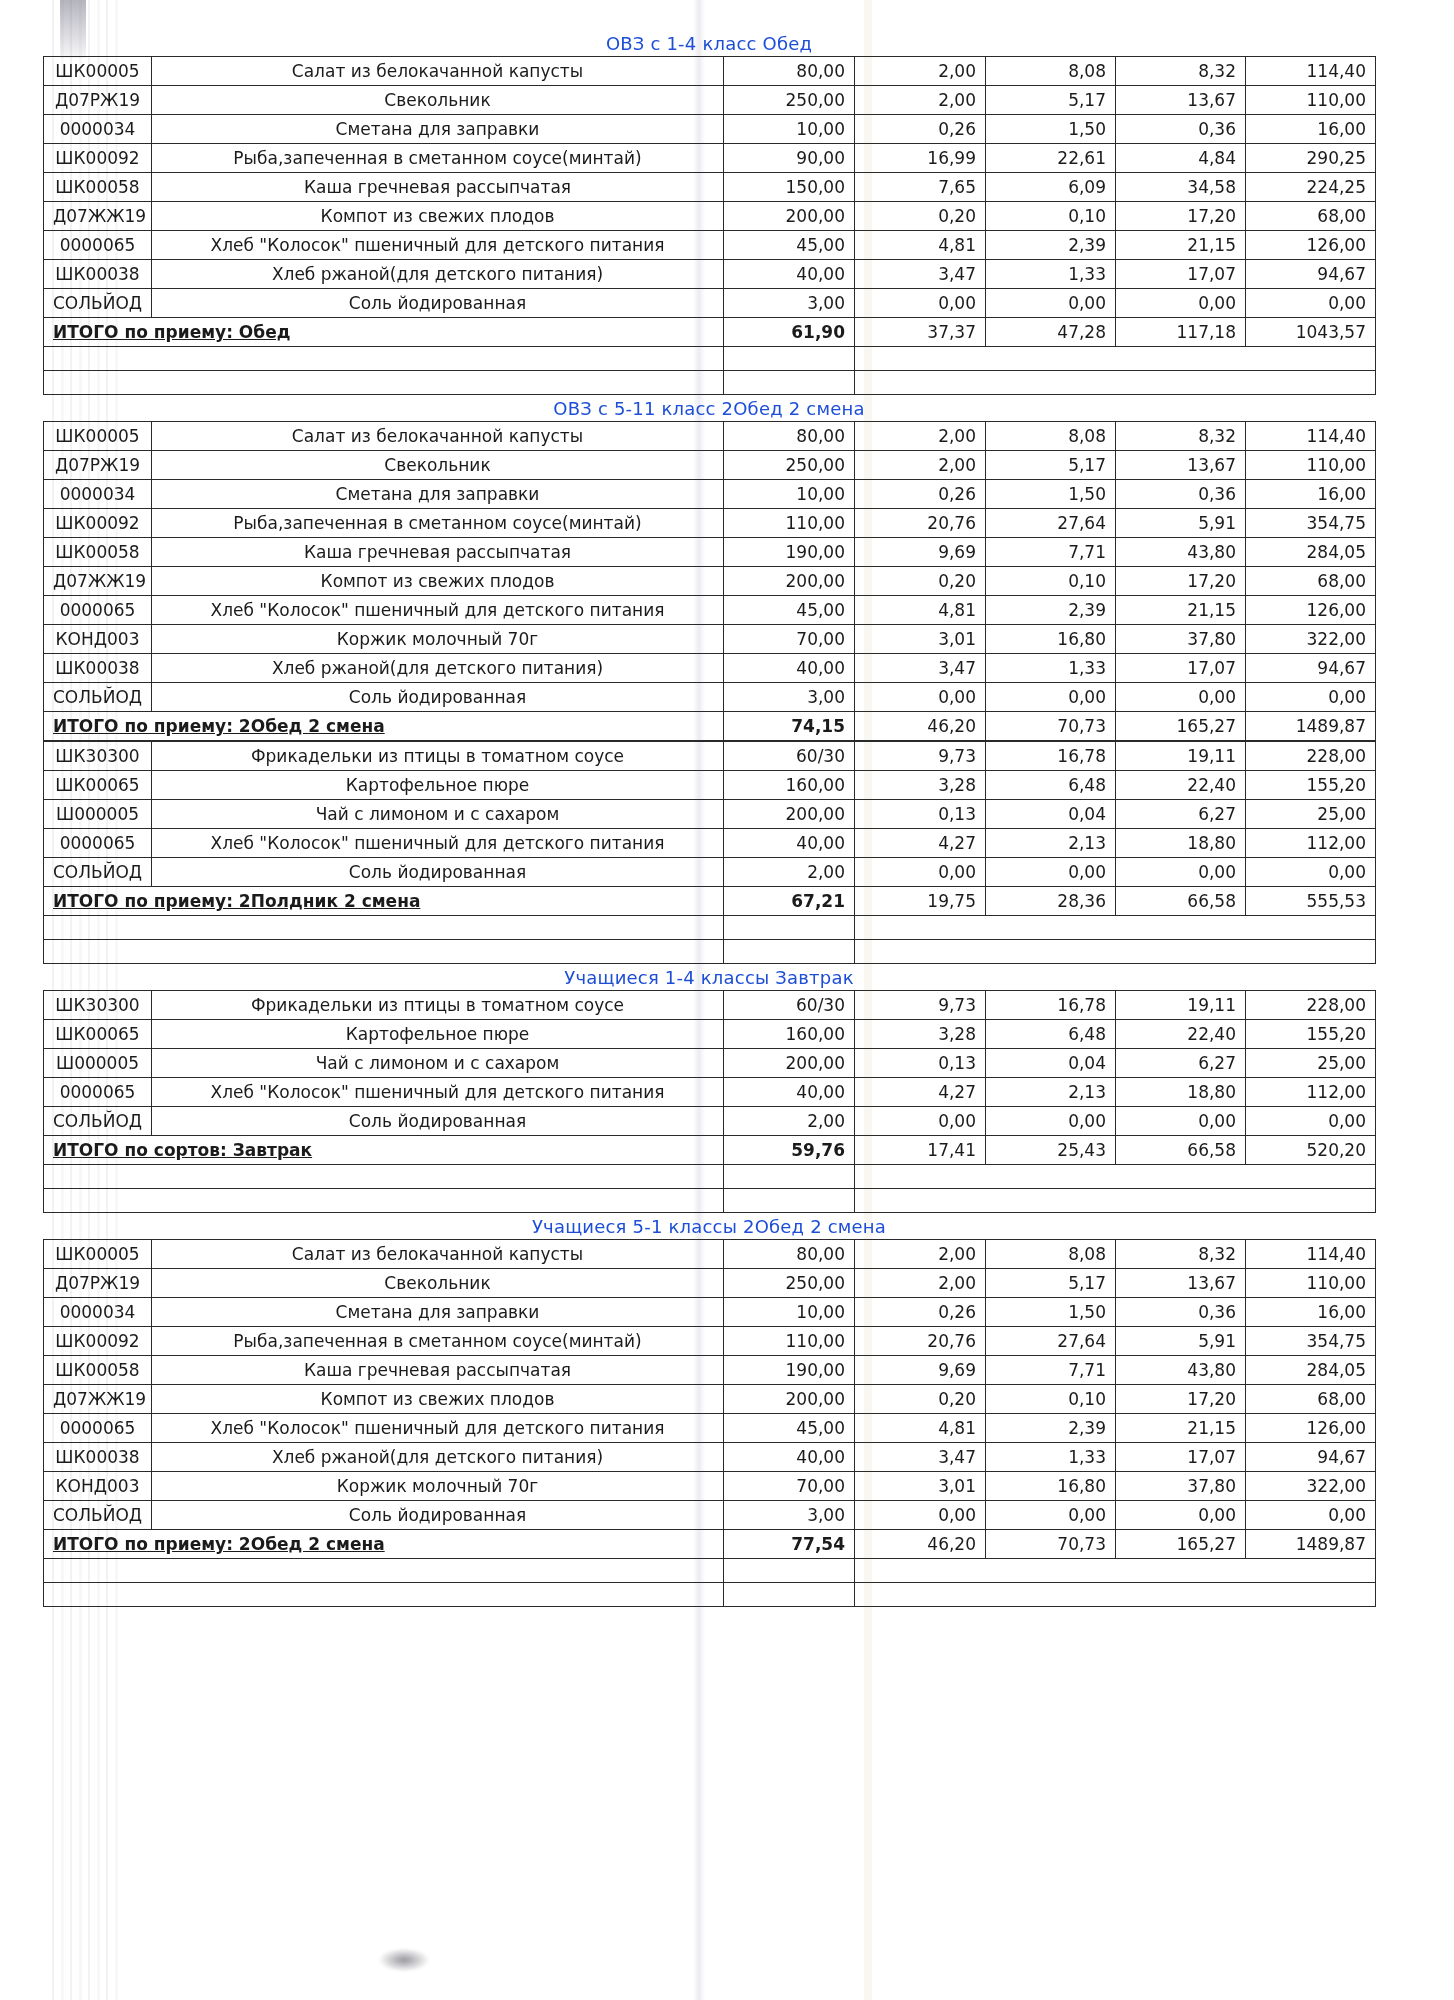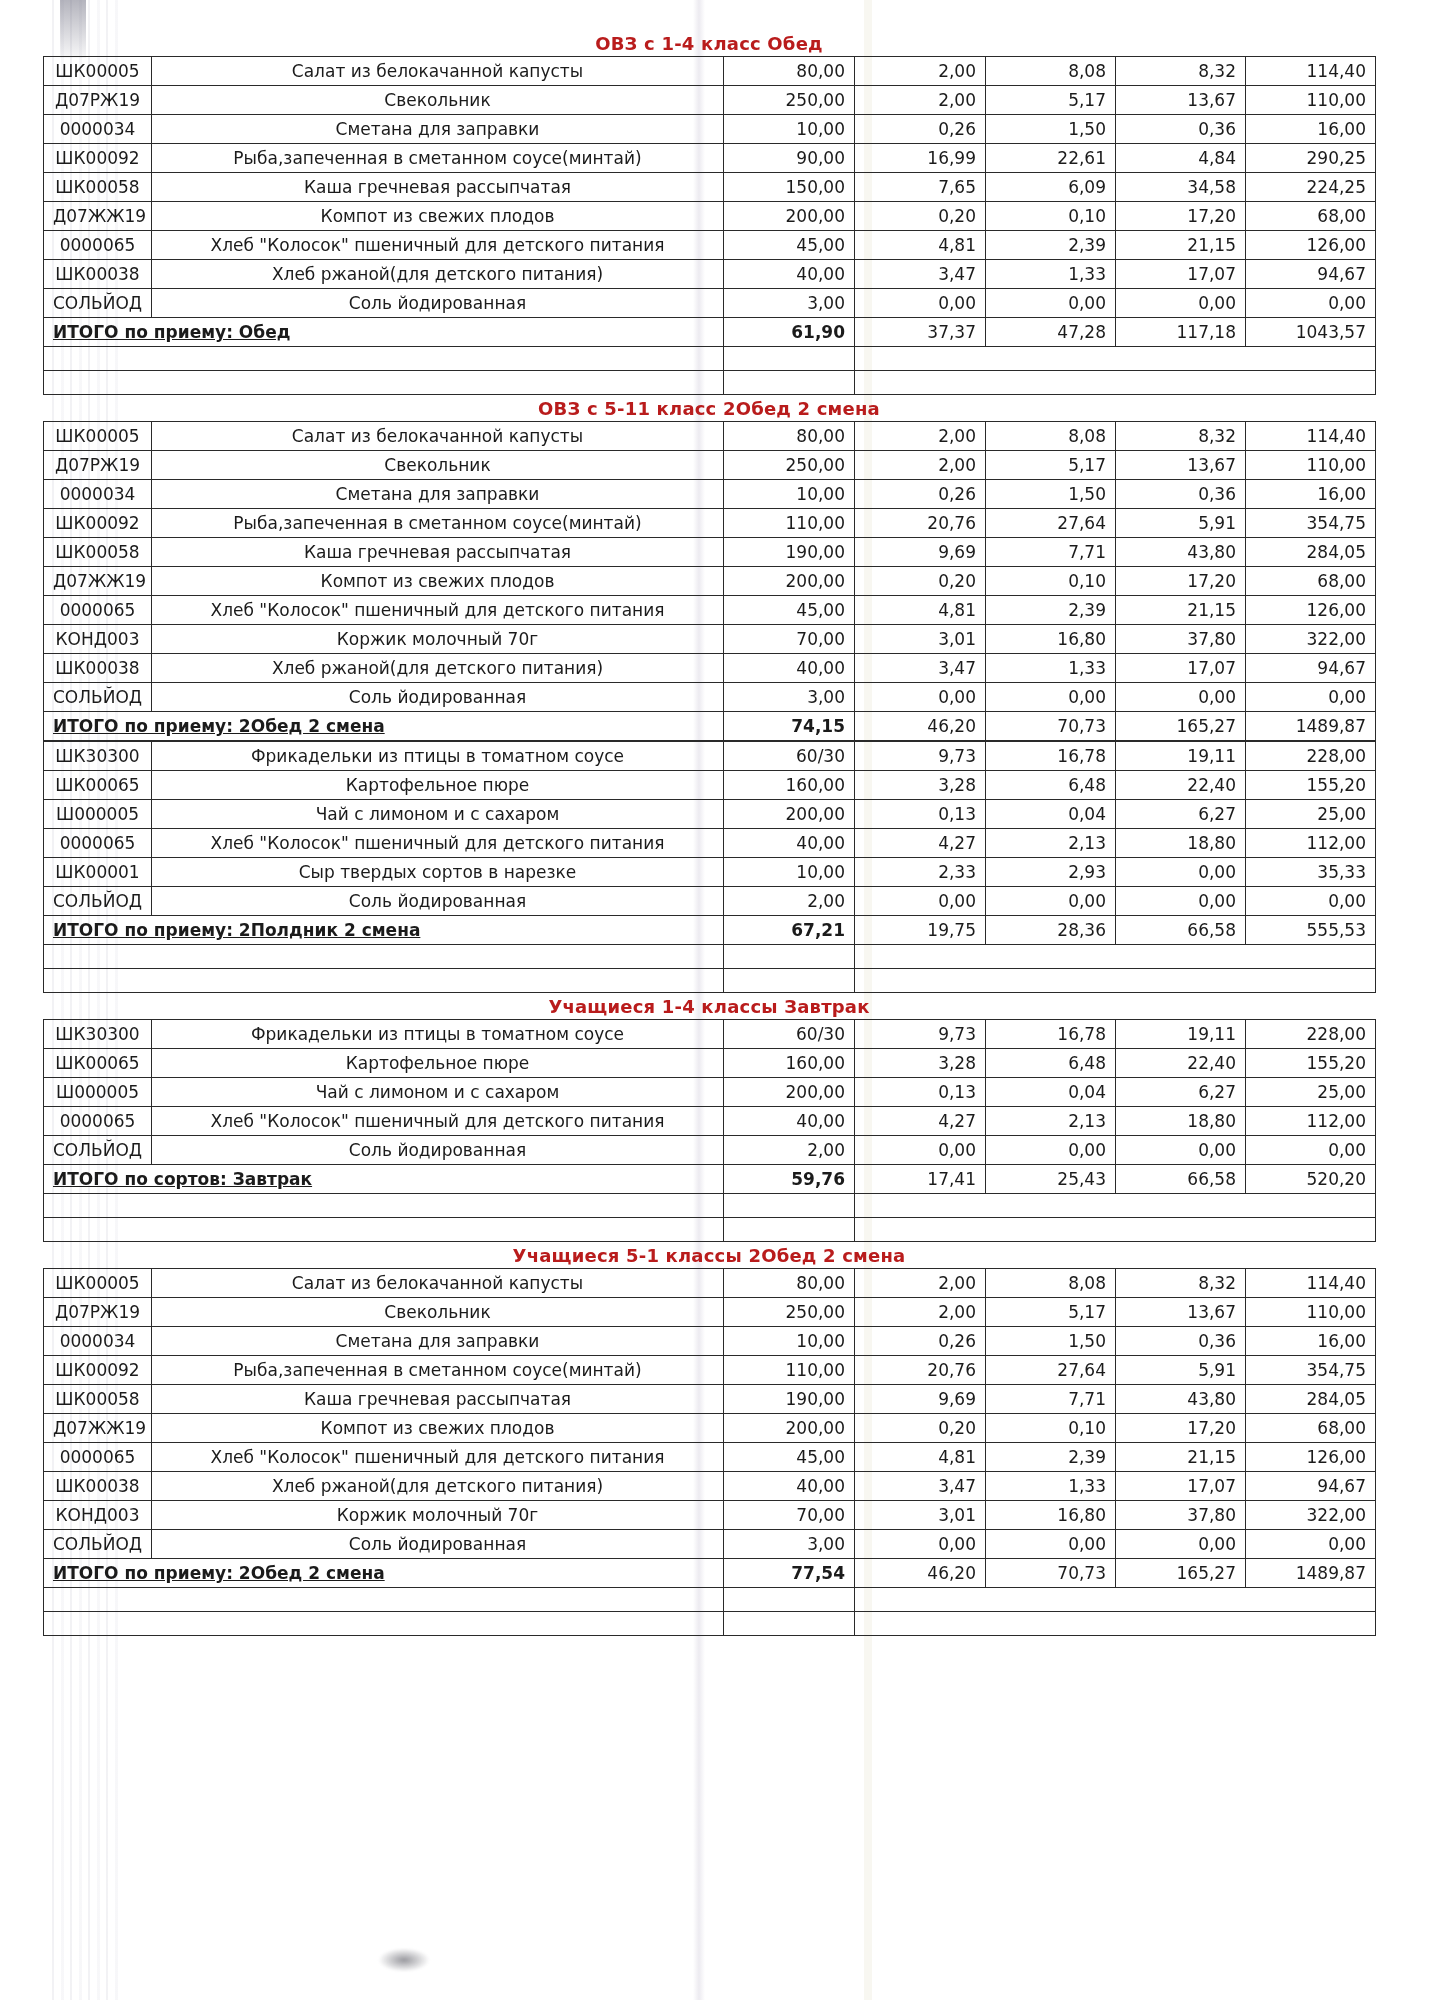--- a/index.html
+++ b/index.html
@@ -8,23 +8,23 @@
     background:#ffffff;
     font-family:"DejaVu Sans","Liberation Sans",sans-serif;
     color:#1b1b1b;
     position:relative;
     overflow:hidden;
   }
   .page{position:absolute;left:43px;top:30px;width:1332px;}
   .section-title{
     width:1332px;
     text-align:center;
-    font-weight:bold;
+    font-weight:normal;
     font-size:18px;
-    color:#b91c1c;
+    color:#1d4ed8;
     padding:3px 0 2px 0;
     letter-spacing:0.2px;
   }
   table.menu{
     border-collapse:collapse;
     width:1332px;
     table-layout:fixed;
     font-size:17px;
   }
   table.menu td{
@@ -350,29 +350,20 @@
             <tr>
               <td class="code">0000065</td>
               <td class="name">Хлеб "Колосок" пшеничный для детского питания</td>
               <td class="num">40,00</td>
               <td class="num">4,27</td>
               <td class="num">2,13</td>
               <td class="num">18,80</td>
               <td class="num">112,00</td>
             </tr>
             <tr>
-              <td class="code">ШК00001</td>
-              <td class="name">Сыр твердых сортов в нарезке</td>
-              <td class="num">10,00</td>
-              <td class="num">2,33</td>
-              <td class="num">2,93</td>
-              <td class="num">0,00</td>
-              <td class="num">35,33</td>
-            </tr>
-            <tr>
               <td class="code">СОЛЬЙОД</td>
               <td class="name">Соль йодированная</td>
               <td class="num">2,00</td>
               <td class="num">0,00</td>
               <td class="num">0,00</td>
               <td class="num">0,00</td>
               <td class="num">0,00</td>
             </tr>
             <tr class="total">
               <td class="label" colspan="2">ИТОГО по приему: 2Полдник 2 смена</td>

